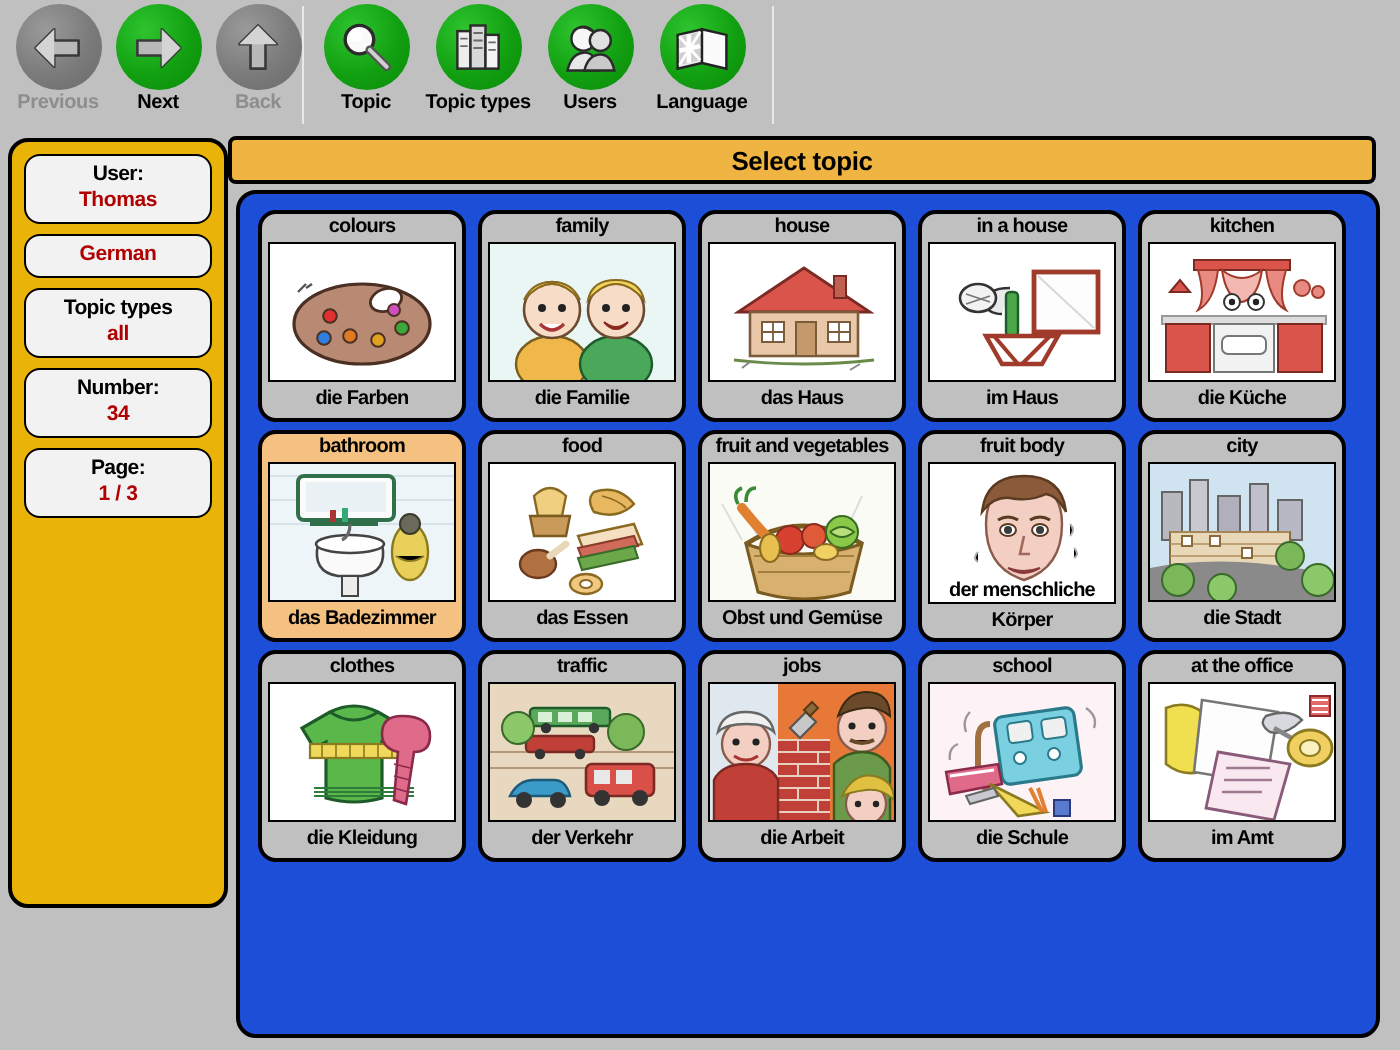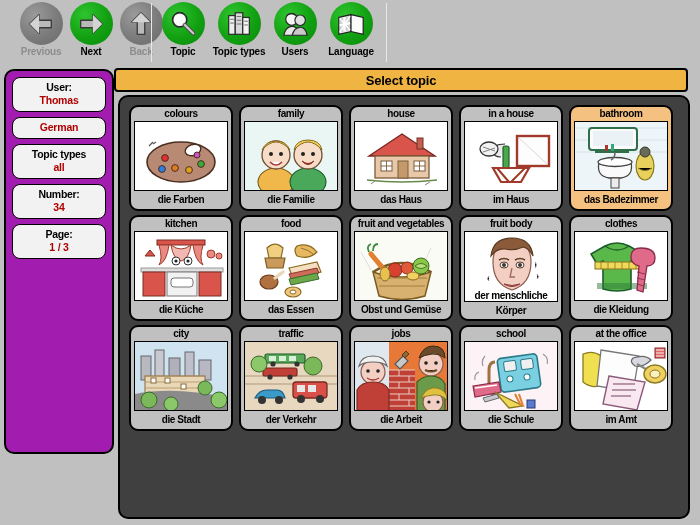--- a/index.html
+++ b/index.html
@@ -43,21 +43,21 @@
   .tb-label {
     font-size: 10px; font-weight: bold; color: #000;
     margin-top: 1px; letter-spacing: -0.2px; white-space: nowrap;
   }
   .tb-label.dim { color: #8d8d8d; }
   .ic { display: block; }
 
   
   #sidebar {
     position: absolute; left: 4px; top: 69px; width: 110px; height: 385px;
-    background: #a21caf;
+    background: #eab308;
     border: 2px solid #000;
     border-radius: 10px;
   }
   .side-box {
     margin: 5px 6px 0 6px;
     background: #f2f2f2;
     border: 1px solid #000;
     border-radius: 8px;
     padding: 3px 2px 4px 2px;
     text-align: center;
@@ -79,21 +79,21 @@
     background: #efb441;
     border: 2px solid #000;
     border-radius: 4px;
     display: flex; align-items: center; justify-content: center;
   }
   #titlebar .t {
     font-size: 13px; font-weight: bold; color: #000; letter-spacing: -0.2px;
   }
   #topicpanel {
     position: absolute; left: 118px; top: 95px; width: 572px; height: 424px;
-    background: #404040;
+    background: #1d4ed8;
     border: 2px solid #000;
     border-radius: 10px;
     padding: 6px 0 0 6px;
   }
   #grid { display: flex; flex-wrap: wrap; }
 
   
   .card {
     width: 104px; height: 106px;
     margin: 2px 3px;
@@ -127,21 +127,21 @@
   .card-label.two span { display: block; }
   .card-label.two .l1 { background: transparent; }
   svg { display: block; }
 </style>
 </head>
 <body>
 
 <div id="app">
 
   <div id="toolbar">
-    <div class="tb-group" id="nav-group" style="left:16px;">
+    <div class="tb-group" id="nav-group" style="left:4px;">
         <div class="tb-btn">
           <div class="tb-circle off">
             <svg class="ic" width="30" height="30" viewBox="0 0 32 32">
               <path d="M14 6 L4 16 L14 26 L14 20 L27 20 L27 12 L14 12 Z" fill="#b9b9b9" stroke="#3a3a3a" stroke-width="1.4" stroke-linejoin="round"></path>
               <path d="M14 6 L4 16 L14 26 Z" fill="#d4d4d4" stroke="none"></path>
             </svg>
           </div>
           <div class="tb-label dim">Previous</div>
         </div>
         <div class="tb-btn">
@@ -308,42 +308,20 @@
               <path d="M54 16 L82 42" stroke="#d8d8d8" stroke-width="1"></path>
               <path d="M40 22 q-12 0-12 7 q0 6 8 6" fill="#eaeaea" stroke="#333" stroke-width="1.2"></path>
               <ellipse cx="24" cy="27" rx="9" ry="7" fill="#f2f2f2" stroke="#333" stroke-width="1.3"></ellipse>
               <path d="M18 25 l12 4 M18 30 l12-4" stroke="#777" stroke-width="0.9"></path>
               <rect x="38" y="24" width="6" height="22" rx="2" fill="#4aa84a" stroke="#1d5c2a" stroke-width="1.2"></rect>
               <path d="M28 46 L64 46 L56 60 L36 60 Z" fill="none" stroke="#a03a2a" stroke-width="2.2"></path>
               <path d="M32 46 L44 60 M60 46 L46 60" stroke="#a03a2a" stroke-width="2"></path>
             </svg>
           </div>
           <div class="card-label">im Haus</div>
-        </div>
-        <div class="card sel">
-          <div class="card-title">bathroom</div>
-          <div class="card-img">
-            <svg class="ic" width="94" height="71" viewBox="0 0 94 71">
-              <rect x="0" y="0" width="94" height="71" fill="#eef5f8"></rect>
-              <path d="M0 6h94M0 18h94M0 30h94" stroke="#d6e4ea" stroke-width="1"></path>
-              <rect x="14" y="6" width="48" height="22" rx="3" fill="#fbfbfb" stroke="#2f6f4a" stroke-width="2"></rect>
-              <rect x="18" y="9" width="40" height="15" fill="#eaf2f6"></rect>
-              <rect x="20" y="28" width="34" height="3" fill="#2f6f4a"></rect>
-              <rect x="30" y="23" width="3" height="6" fill="#a33"></rect>
-              <rect x="36" y="22" width="3" height="7" fill="#3a7"></rect>
-              <path d="M24 40 q-3 14 10 16 h12 q13-2 10-16Z" fill="#fafafa" stroke="#444" stroke-width="1.3"></path>
-              <ellipse cx="40" cy="40" rx="17" ry="4.5" fill="#fff" stroke="#444" stroke-width="1.3"></ellipse>
-              <rect x="36" y="56" width="8" height="10" fill="#ececec" stroke="#444"></rect>
-              <path d="M40 30 q0 6-4 8" stroke="#666" stroke-width="1.6" fill="none"></path>
-              <ellipse cx="70" cy="44" rx="9" ry="14" fill="#e8d05a" stroke="#8a7a20" stroke-width="1.2"></ellipse>
-              <circle cx="70" cy="30" r="5" fill="#6a6a5a" stroke="#3a3a2a"></circle>
-              <path d="M63 46 q7 5 14 0" stroke="#8a7a20" stroke-width="1"></path>
-            </svg>
-          </div>
-          <div class="card-label">das Badezimmer</div>
         </div>
         <div class="card">
           <div class="card-title">kitchen</div>
           <div class="card-img">
             <svg class="ic" width="94" height="71" viewBox="0 0 94 71">
               <rect x="0" y="0" width="94" height="71" fill="#fff"></rect>
               <rect x="22" y="8" width="48" height="5" fill="#d9544a" stroke="#7a2a22"></rect>
               <path d="M24 13 q4 14 0 20 q8-4 10-20Z" fill="#e88a82" stroke="#a03a2a"></path>
               <path d="M68 13 q-4 14 0 20 q-8-4-10-20Z" fill="#e88a82" stroke="#a03a2a"></path>
               <path d="M36 13 q10 8 20 0 q-2 14-10 16 q-8-2-10-16Z" fill="#f3b8b2" stroke="#a03a2a"></path>
@@ -356,20 +334,42 @@
               <circle cx="53" cy="29" r="4" fill="#fff" stroke="#333"></circle>
               <circle cx="41" cy="29" r="1.6" fill="#222"></circle>
               <circle cx="53" cy="29" r="1.6" fill="#222"></circle>
               <path d="M10 24 l5-6 l5 6Z" fill="#d9544a" stroke="#7a2a22"></path>
               <circle cx="76" cy="22" r="4" fill="#e88a82" stroke="#a03a2a"></circle>
               <circle cx="84" cy="24" r="3" fill="#e88a82" stroke="#a03a2a"></circle>
             </svg>
           </div>
           <div class="card-label">die Küche</div>
         </div>
+        <div class="card sel">
+          <div class="card-title">bathroom</div>
+          <div class="card-img">
+            <svg class="ic" width="94" height="71" viewBox="0 0 94 71">
+              <rect x="0" y="0" width="94" height="71" fill="#eef5f8"></rect>
+              <path d="M0 6h94M0 18h94M0 30h94" stroke="#d6e4ea" stroke-width="1"></path>
+              <rect x="14" y="6" width="48" height="22" rx="3" fill="#fbfbfb" stroke="#2f6f4a" stroke-width="2"></rect>
+              <rect x="18" y="9" width="40" height="15" fill="#eaf2f6"></rect>
+              <rect x="20" y="28" width="34" height="3" fill="#2f6f4a"></rect>
+              <rect x="30" y="23" width="3" height="6" fill="#a33"></rect>
+              <rect x="36" y="22" width="3" height="7" fill="#3a7"></rect>
+              <path d="M24 40 q-3 14 10 16 h12 q13-2 10-16Z" fill="#fafafa" stroke="#444" stroke-width="1.3"></path>
+              <ellipse cx="40" cy="40" rx="17" ry="4.5" fill="#fff" stroke="#444" stroke-width="1.3"></ellipse>
+              <rect x="36" y="56" width="8" height="10" fill="#ececec" stroke="#444"></rect>
+              <path d="M40 30 q0 6-4 8" stroke="#666" stroke-width="1.6" fill="none"></path>
+              <ellipse cx="70" cy="44" rx="9" ry="14" fill="#e8d05a" stroke="#8a7a20" stroke-width="1.2"></ellipse>
+              <circle cx="70" cy="30" r="5" fill="#6a6a5a" stroke="#3a3a2a"></circle>
+              <path d="M63 46 q7 5 14 0" stroke="#8a7a20" stroke-width="1"></path>
+            </svg>
+          </div>
+          <div class="card-label">das Badezimmer</div>
+        </div>
         <div class="card">
           <div class="card-title">food</div>
           <div class="card-img">
             <svg class="ic" width="94" height="71" viewBox="0 0 94 71">
               <rect x="0" y="0" width="94" height="71" fill="#fff"></rect>
               <path d="M22 16 q8-8 16 0 l-2 10 h-12Z" fill="#f0d080" stroke="#8a6a20" stroke-width="1.2"></path>
               <path d="M20 26 h20 l-2 10 h-16Z" fill="#c99a5a" stroke="#7a5c20" stroke-width="1.2"></path>
               <path d="M52 14 q12-4 20 6 q-8 8-20 4 q-4-6 0-10Z" fill="#e8b860" stroke="#8a6a20" stroke-width="1.2"></path>
               <path d="M56 16 q8 2 12 6" stroke="#8a6a20" stroke-width="0.9" fill="none"></path>
               <path d="M44 36 l28-6 l4 10 l-28 6Z" fill="#f4dfc0" stroke="#8a6a20" stroke-width="1.2"></path>
@@ -418,36 +418,20 @@
               <circle cx="55" cy="33" r="2" fill="#3a3a3a"></circle>
               <path d="M47 36 l-2 9 h5" stroke="#a06a5a" stroke-width="1.3" fill="none"></path>
               <path d="M39 52 q8 5 16 0 q-8 3-16 0Z" fill="#c86a6a" stroke="#8a3a3a"></path>
               <path d="M70 30 q3 3 0 6 M72 42 q3 3 0 5 M24 44 q-3 3 0 5" stroke="#aaa" stroke-width="1"></path>
             </svg>
           </div>
           <div class="card-label two">
             <span class="l1">der menschliche</span>
             <span class="l2">Körper</span>
           </div>
-        </div>
-        <div class="card">
-          <div class="card-title">clothes</div>
-          <div class="card-img">
-            <svg class="ic" width="94" height="71" viewBox="0 0 94 71">
-              <rect x="0" y="0" width="94" height="71" fill="#fff"></rect>
-              <path d="M30 14 q12-6 24 0 l14 8 l-6 10 l-6-3 v28 q-14 4-28 0 V29 l-6 3 l-6-10Z" fill="#5ab84a" stroke="#1d5c2a" stroke-width="1.6"></path>
-              <path d="M30 14 q12 8 24 0" fill="none" stroke="#1d5c2a" stroke-width="1.4"></path>
-              <rect x="20" y="30" width="50" height="7" fill="#f0d85a" stroke="#8a7a20" stroke-width="1.1"></rect>
-              <path d="M26 30v7M33 30v7M40 30v7M47 30v7M54 30v7M61 30v7" stroke="#8a7a20" stroke-width="0.8"></path>
-              <path d="M22 52 h50 M22 54 h50 M22 56 h50" stroke="#2d7c3a" stroke-width="1"></path>
-              <path d="M66 16 q14 0 14 10 q0 8-8 8 l-4 26 l-6-2 l2-24 q-8-2-8-9 q0-9 10-9Z" fill="#e06a8a" stroke="#8a2a4a" stroke-width="1.3"></path>
-              <path d="M62 40 l8 2 M62 46 l8 2 M62 52 l7 2" stroke="#8a2a4a" stroke-width="0.9"></path>
-            </svg>
-          </div>
-          <div class="card-label">die Kleidung</div>
         </div>
         <div class="card">
           <div class="card-title">city</div>
           <div class="card-img">
             <svg class="ic" width="94" height="71" viewBox="0 0 94 71">
               <rect x="0" y="0" width="94" height="71" fill="#cfe4f0"></rect>
               <rect x="6" y="14" width="10" height="24" fill="#b8b8c0" stroke="#666"></rect>
               <rect x="20" y="8" width="9" height="30" fill="#c8c8d0" stroke="#666"></rect>
               <rect x="34" y="16" width="11" height="22" fill="#b0b0bc" stroke="#666"></rect>
               <rect x="50" y="10" width="9" height="28" fill="#c0c0cc" stroke="#666"></rect>
@@ -458,20 +442,36 @@
               <rect x="30" y="36" width="5" height="5" fill="#fff" stroke="#8a6a3a"></rect>
               <rect x="46" y="42" width="5" height="5" fill="#fff" stroke="#8a6a3a"></rect>
               <path d="M0 52 q40-8 94 4 l0 15 H0Z" fill="#8a8a8a"></path>
               <circle cx="14" cy="58" r="8" fill="#7ab85a" stroke="#3a6a2a"></circle>
               <circle cx="36" cy="62" r="7" fill="#8ac86a" stroke="#3a6a2a"></circle>
               <circle cx="70" cy="46" r="7" fill="#7ab85a" stroke="#3a6a2a"></circle>
               <circle cx="84" cy="58" r="8" fill="#8ac86a" stroke="#3a6a2a"></circle>
             </svg>
           </div>
           <div class="card-label">die Stadt</div>
+        </div>
+        <div class="card">
+          <div class="card-title">clothes</div>
+          <div class="card-img">
+            <svg class="ic" width="94" height="71" viewBox="0 0 94 71">
+              <rect x="0" y="0" width="94" height="71" fill="#fff"></rect>
+              <path d="M30 14 q12-6 24 0 l14 8 l-6 10 l-6-3 v28 q-14 4-28 0 V29 l-6 3 l-6-10Z" fill="#5ab84a" stroke="#1d5c2a" stroke-width="1.6"></path>
+              <path d="M30 14 q12 8 24 0" fill="none" stroke="#1d5c2a" stroke-width="1.4"></path>
+              <rect x="20" y="30" width="50" height="7" fill="#f0d85a" stroke="#8a7a20" stroke-width="1.1"></rect>
+              <path d="M26 30v7M33 30v7M40 30v7M47 30v7M54 30v7M61 30v7" stroke="#8a7a20" stroke-width="0.8"></path>
+              <path d="M22 52 h50 M22 54 h50 M22 56 h50" stroke="#2d7c3a" stroke-width="1"></path>
+              <path d="M66 16 q14 0 14 10 q0 8-8 8 l-4 26 l-6-2 l2-24 q-8-2-8-9 q0-9 10-9Z" fill="#e06a8a" stroke="#8a2a4a" stroke-width="1.3"></path>
+              <path d="M62 40 l8 2 M62 46 l8 2 M62 52 l7 2" stroke="#8a2a4a" stroke-width="0.9"></path>
+            </svg>
+          </div>
+          <div class="card-label">die Kleidung</div>
         </div>
         <div class="card">
           <div class="card-title">traffic</div>
           <div class="card-img">
             <svg class="ic" width="94" height="71" viewBox="0 0 94 71">
               <rect x="0" y="0" width="94" height="71" fill="#e8d8c0"></rect>
               <path d="M0 34 h94 M0 42 h94" stroke="#b09878" stroke-width="1"></path>
               <rect x="20" y="12" width="40" height="9" rx="2" fill="#5aa85a" stroke="#1d5c2a" stroke-width="1.2"></rect>
               <rect x="24" y="14" width="7" height="5" fill="#d8f0d8"></rect>
               <rect x="34" y="14" width="7" height="5" fill="#d8f0d8"></rect>

